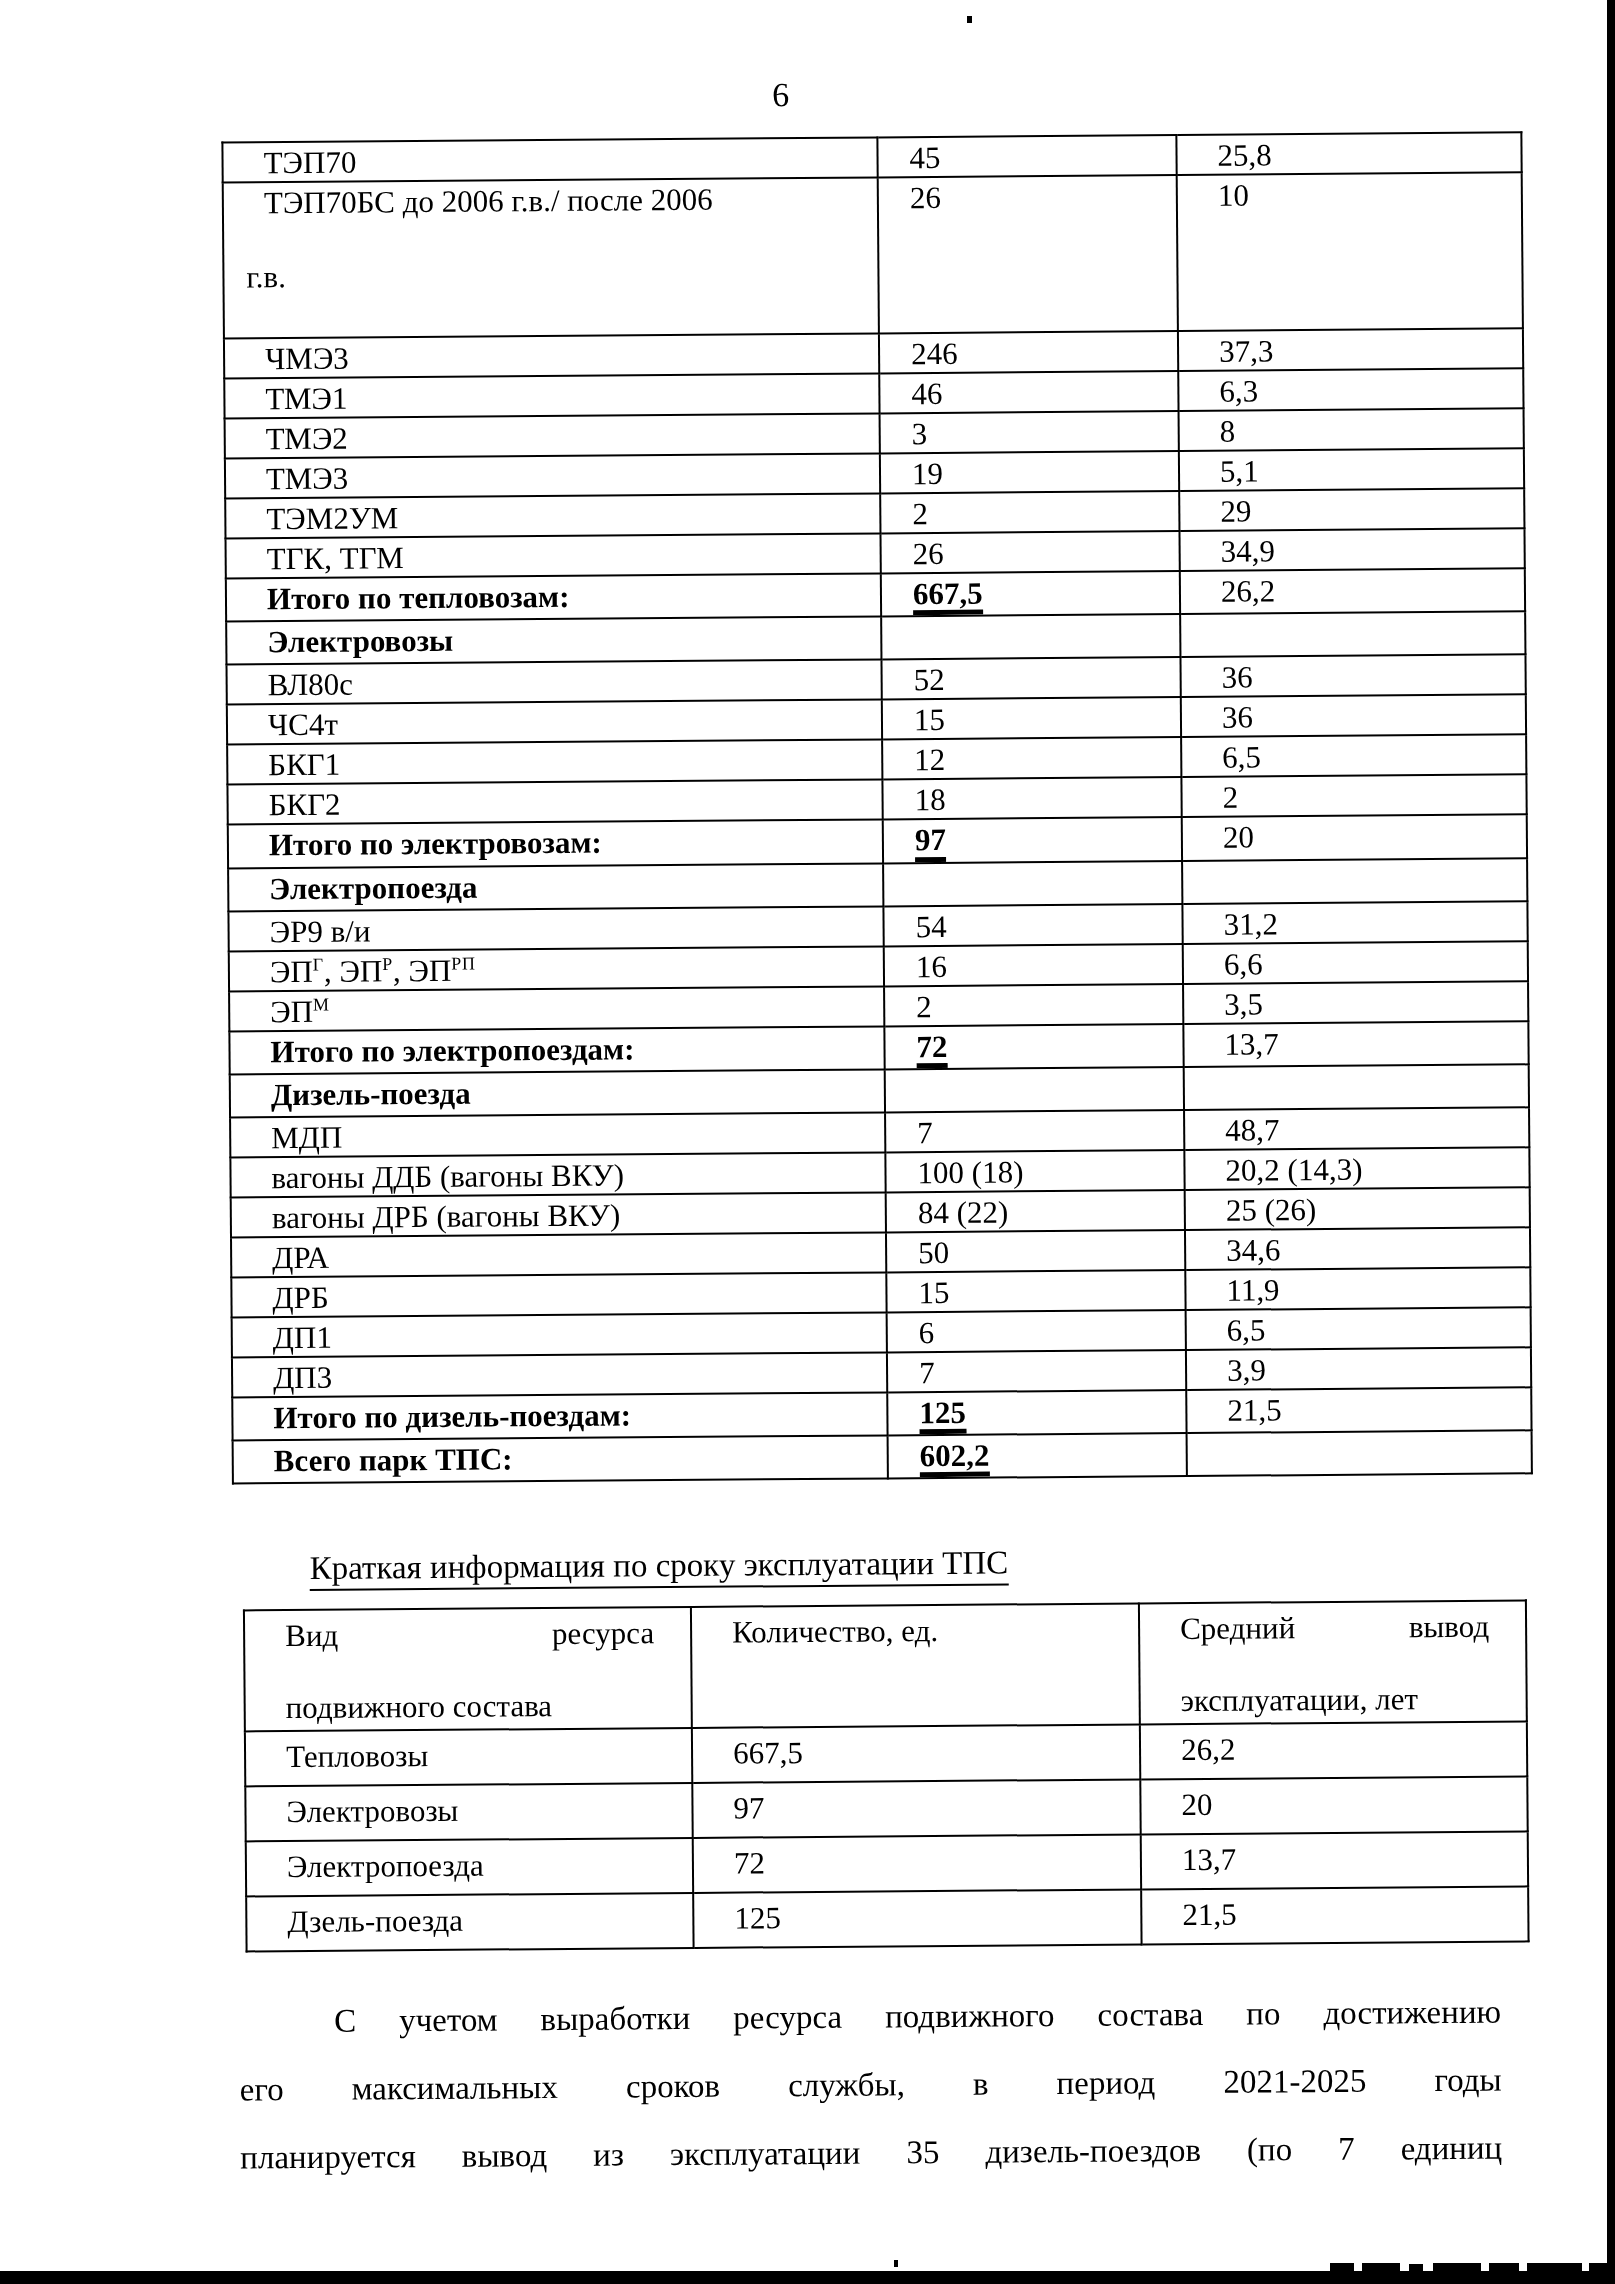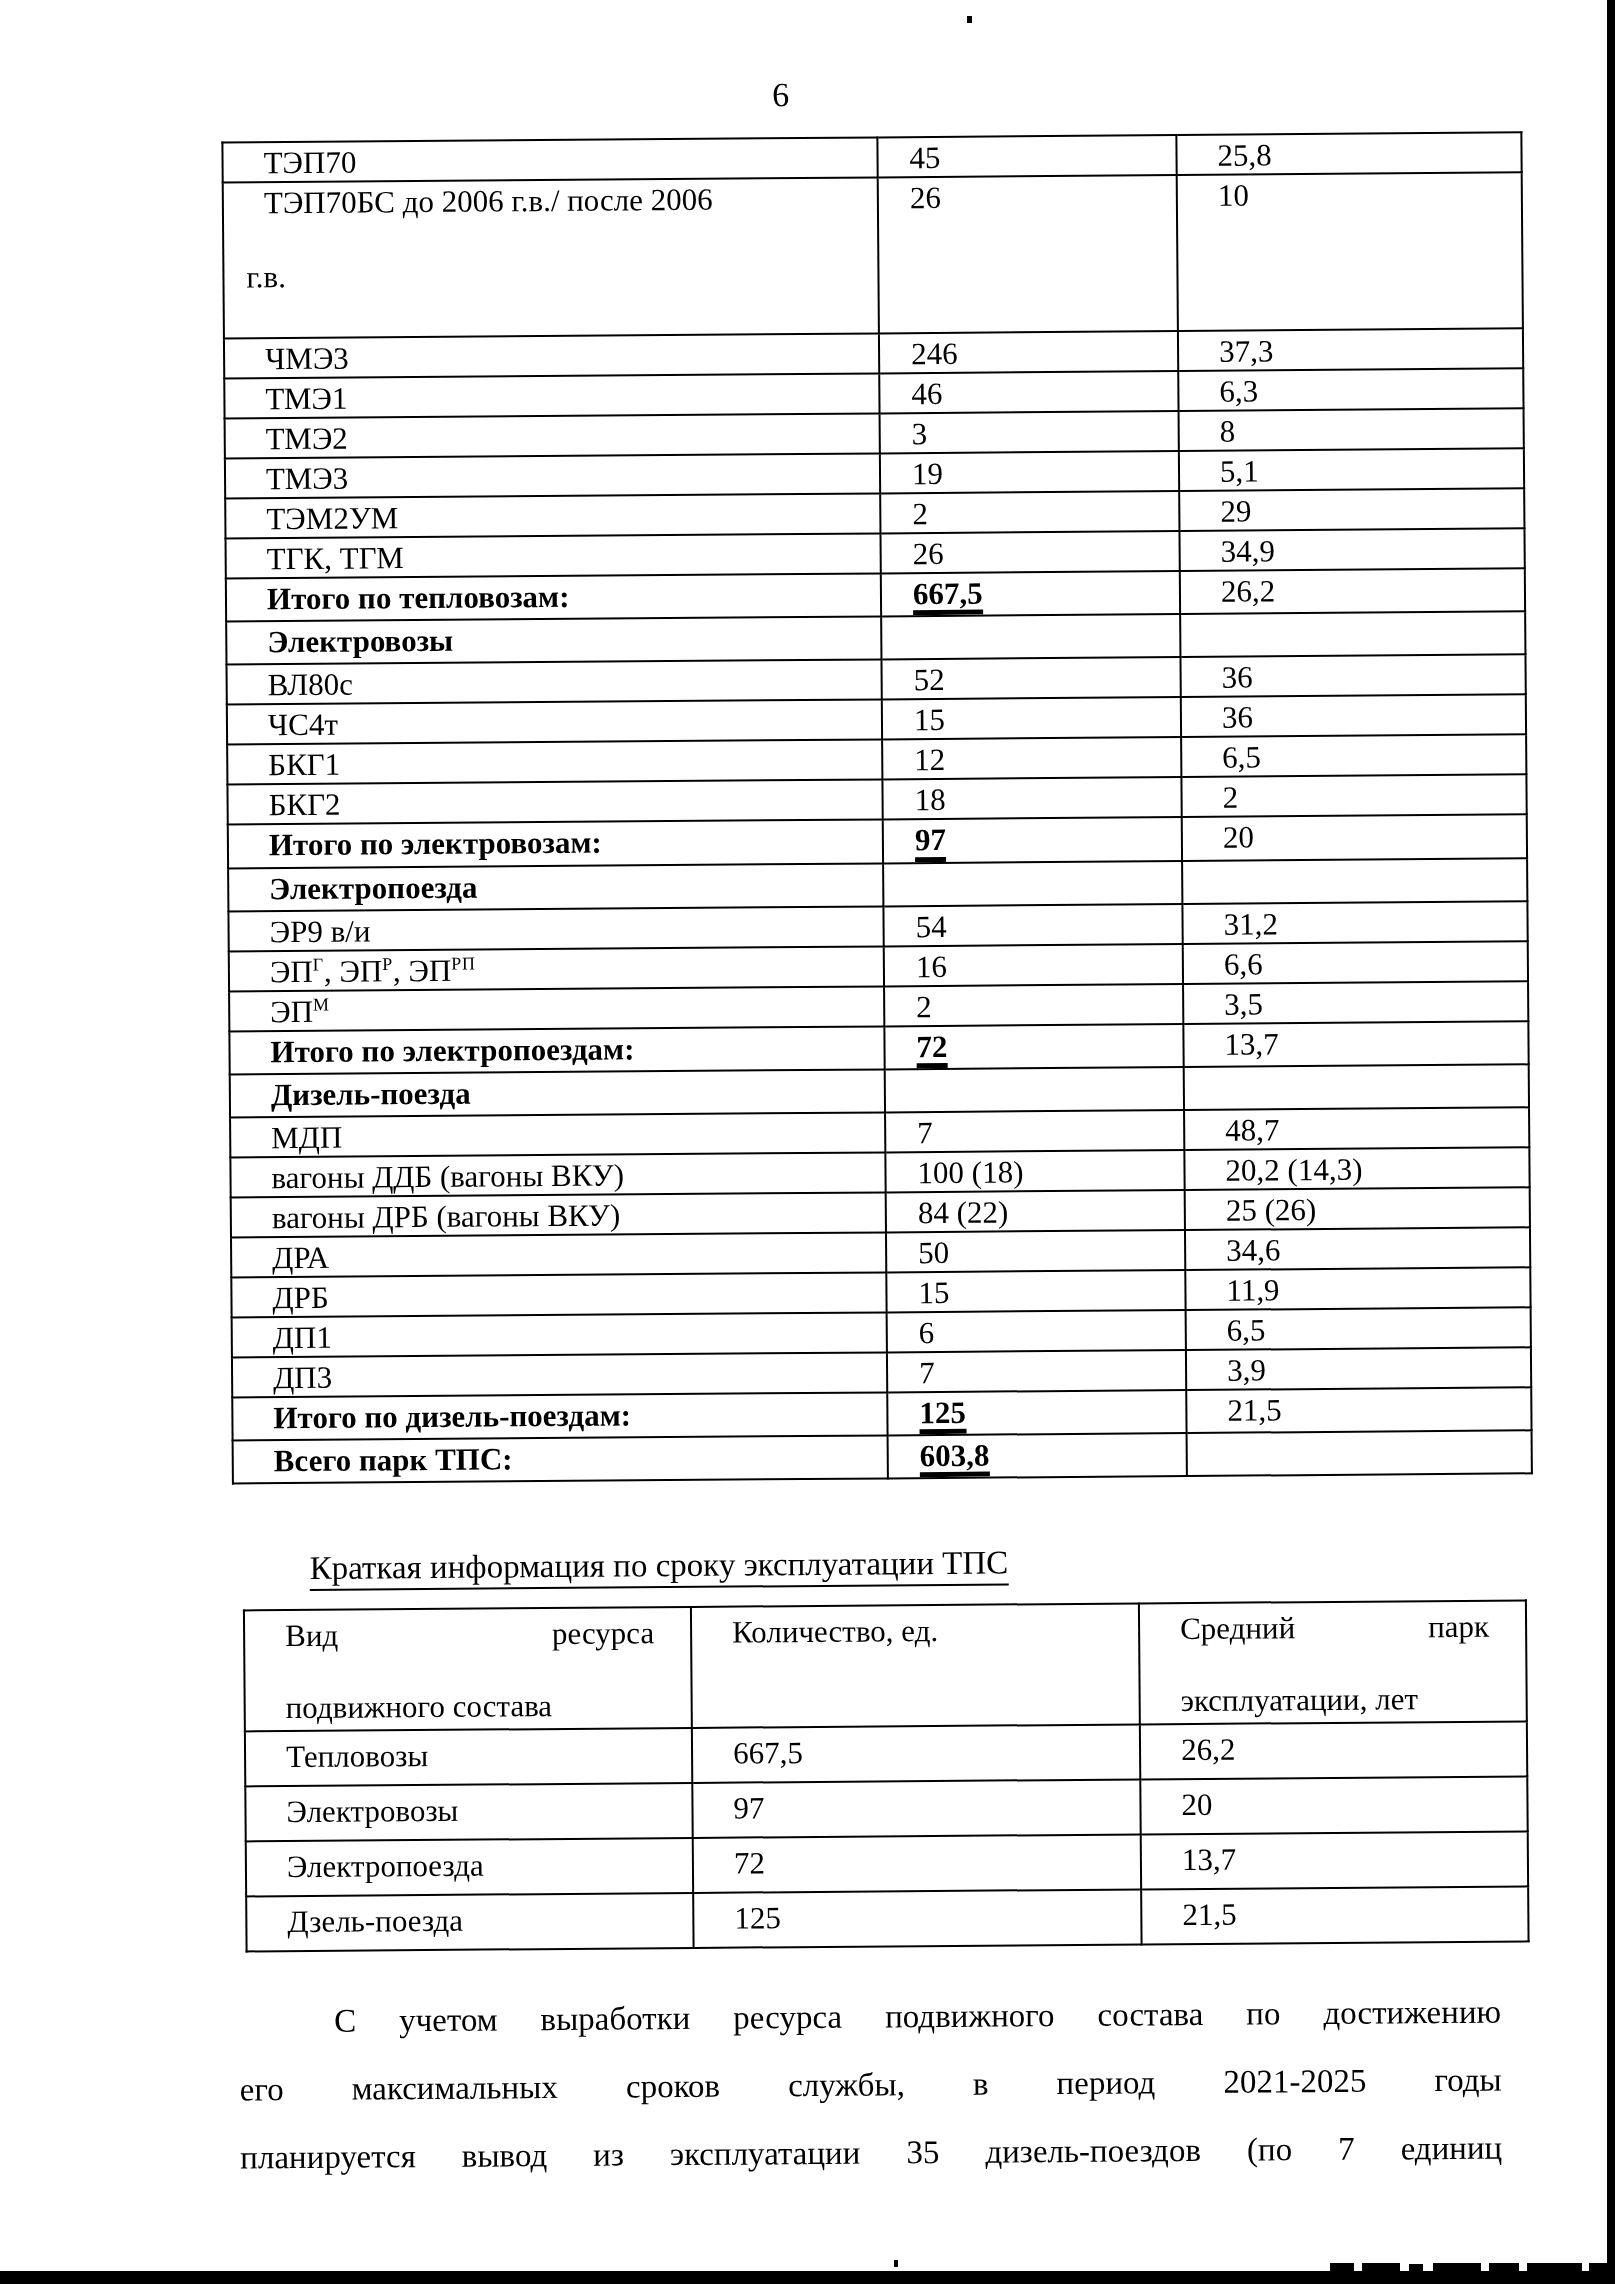--- a/index.html
+++ b/index.html
@@ -247,21 +247,21 @@
             <td class="c2">7</td>
             <td class="c3">3,9</td>
           </tr>
           <tr class="row-total">
             <td class="c1">Итого по дизель-поездам:</td>
             <td class="c2"><span class="u">125</span></td>
             <td class="c3">21,5</td>
           </tr>
           <tr class="row-grandtotal">
             <td class="c1">Всего парк ТПС:</td>
-            <td class="c2"><span class="u">603,8</span></td>
+            <td class="c2"><span class="u">602,2</span></td>
             <td class="c3"></td>
           </tr>
         </tbody>
     </table>
 
     <div class="t2caption">
       <span>Краткая информация по сроку эксплуатации ТПС</span>
     </div>
 
     <table class="t2" id="table2">
@@ -278,21 +278,21 @@
               <span>ресурса</span>
             </div>
             <div class="hline2">подвижного состава</div>
           </td>
           <td class="c2">
             <div>Количество, ед.</div>
           </td>
           <td class="c3">
             <div class="jline">
               <span>Средний</span>
-              <span>парк</span>
+              <span>вывод</span>
             </div>
             <div class="hline2">эксплуатации, лет</div>
           </td>
         </tr>
       <tr class="t2-row">
             <td class="c1">Тепловозы</td>
             <td class="c2">667,5</td>
             <td class="c3">26,2</td>
           </tr>
           <tr class="t2-row">

